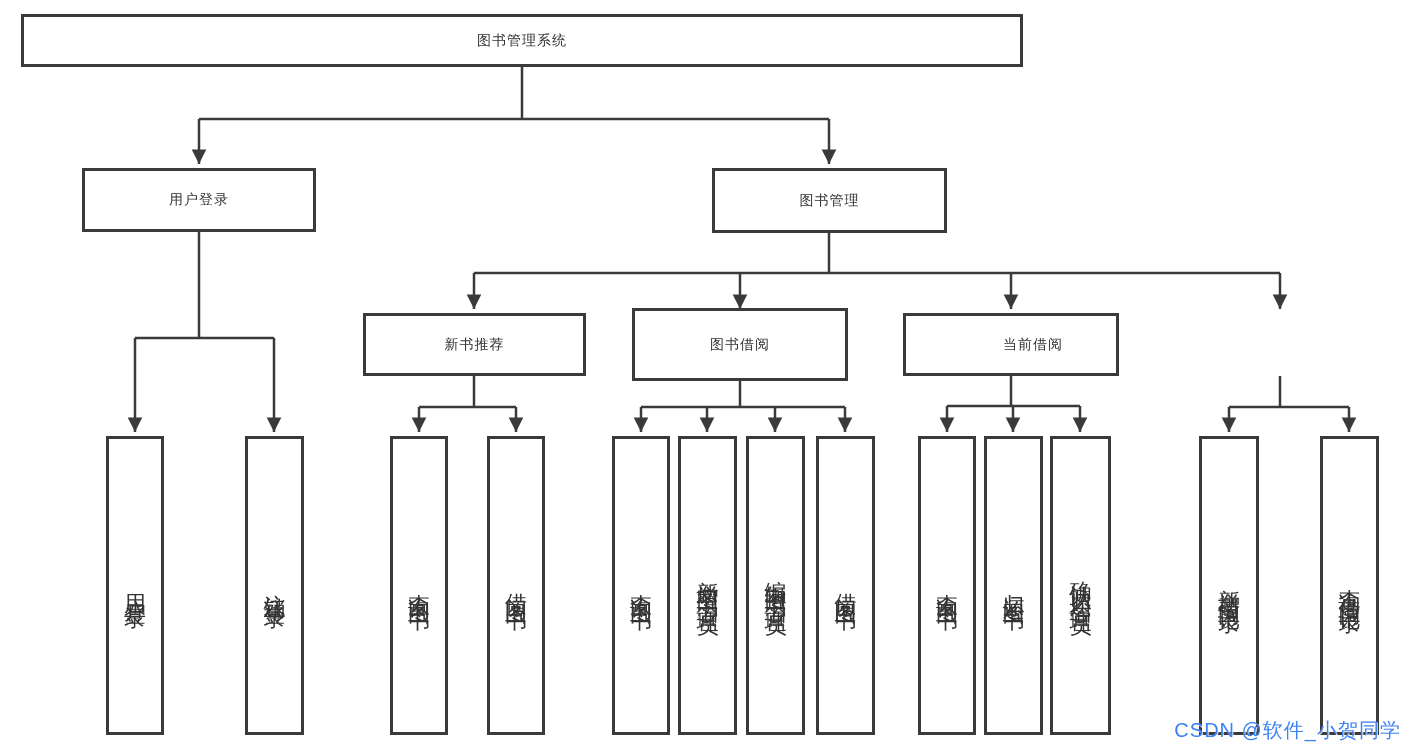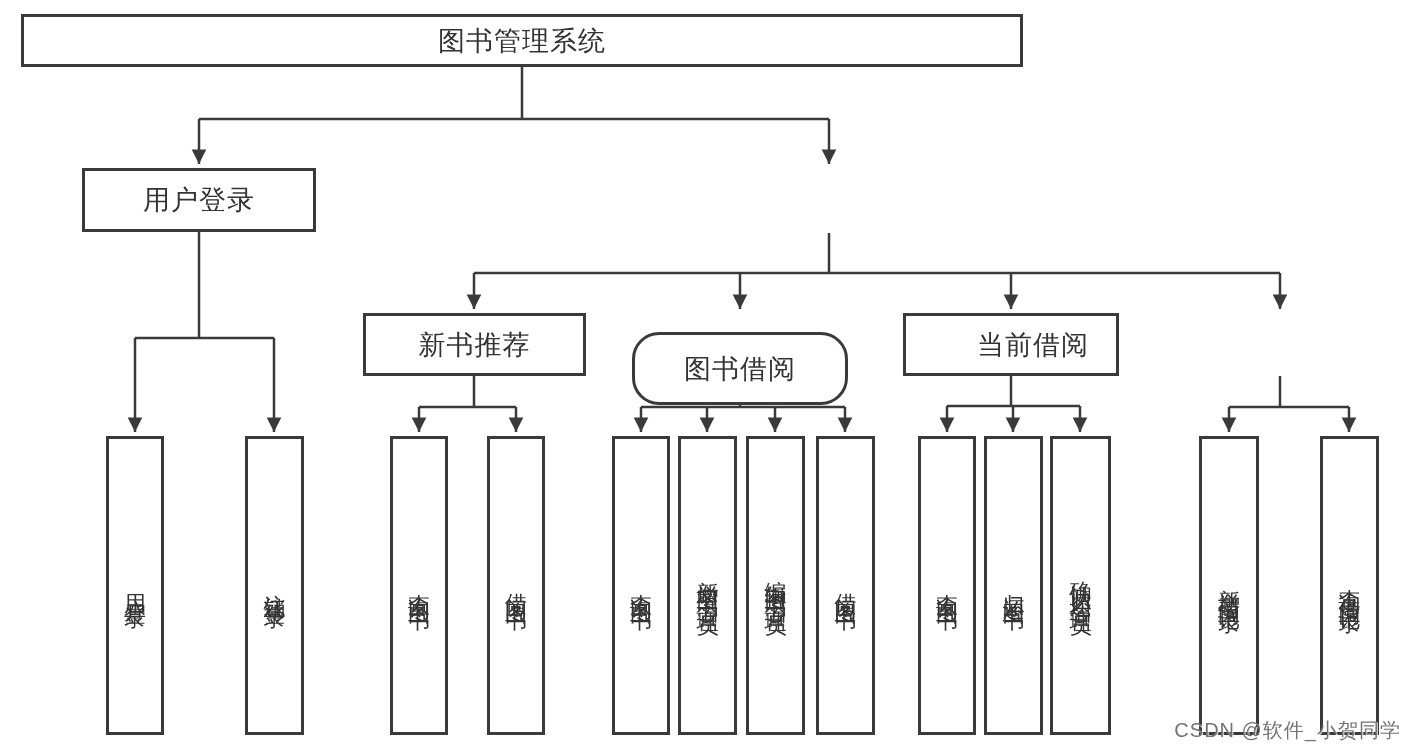--- a/index.html
+++ b/index.html
@@ -5,33 +5,33 @@
   html,body{margin:0;padding:0;background:#fff;}
   .stage{
     position:relative;width:1405px;height:747px;background:#ffffff;overflow:hidden;
     font-family:"Liberation Sans","DejaVu Sans",sans-serif;color:#333333;
   }
   svg.connectors{position:absolute;left:0;top:0;z-index:0;}
   .hbox{
     position:absolute;box-sizing:border-box;z-index:1;
     border:3px solid #3a3a3a;background:#ffffff;
     display:flex;align-items:center;justify-content:center;
-    font-size:27px;letter-spacing:1px;white-space:nowrap;
+    font-size:14px;letter-spacing:1px;white-space:nowrap;
   }
   .vbox{
     position:absolute;box-sizing:border-box;z-index:1;
     border:3px solid #3a3a3a;background:#ffffff;
     display:flex;align-items:center;justify-content:center;
     writing-mode:vertical-rl;text-orientation:mixed;
     font-size:22px;letter-spacing:5px;line-height:1;
     top:436px;height:299px;
   }
   .watermark{
     position:absolute;right:4px;bottom:3px;z-index:2;
-    font-size:20px;color:#737373;letter-spacing:1px;
+    font-size:20px;color:#3b82f6;letter-spacing:1px;
     text-shadow:1px 1px 0 rgba(255,255,255,.8);
     white-space:nowrap;
     margin-left:23px;
   }
 </style>
 </head>
 <body>
 
 <div class="stage">
 
@@ -81,23 +81,24 @@
       <path d="M1280 376 V407"></path>
       <path d="M1229 407 H1349"></path>
       <path d="M1229 407 V432" marker-end="url(#arrow)"></path>
       <path d="M1349 407 V432" marker-end="url(#arrow)"></path>
     </g>
   </svg>
 
   <div class="hbox" style="left:21px;top:14px;width:1002px;height:53px;">图书管理系统</div>
 
   <div class="hbox" style="left:82px;top:168px;width:234px;height:64px;">用户登录</div>
+  <div class="hbox" style="left:712px;top:168px;width:235px;height:65px;">图书管理</div>
 
   <div class="hbox" style="left:363px;top:313px;width:223px;height:63px;">新书推荐</div>
-  <div class="hbox" style="left:632px;top:332px;width:216px;height:73px;border-radius:27px;">图书借阅</div>
+  <div class="hbox" style="left:632px;top:308px;width:216px;height:73px;">图书借阅</div>
   <div class="hbox" style="left:903px;top:313px;width:216px;height:63px;padding-left:44px;">当前借阅</div>
 
   <div class="vbox" style="left:106px;width:58px;">用户登录</div>
   <div class="vbox" style="left:245px;width:59px;">注销登录</div>
 
   <div class="vbox" style="left:390px;width:58px;">查询图书</div>
   <div class="vbox" style="left:487px;width:58px;">借阅图书</div>
 
   <div class="vbox" style="left:612px;width:58px;">查询图书</div>
   <div class="vbox" style="left:678px;width:59px;">新增图书（管理员）</div>

